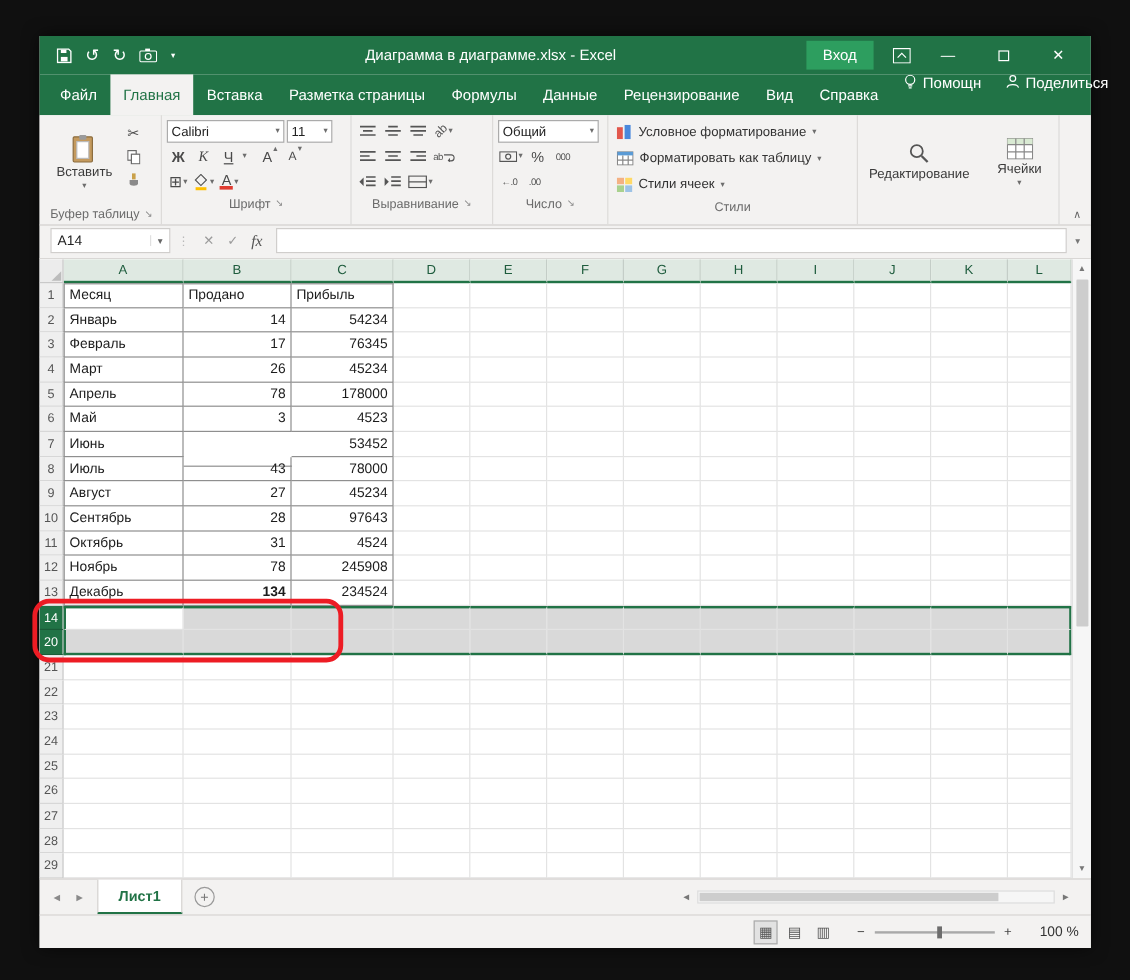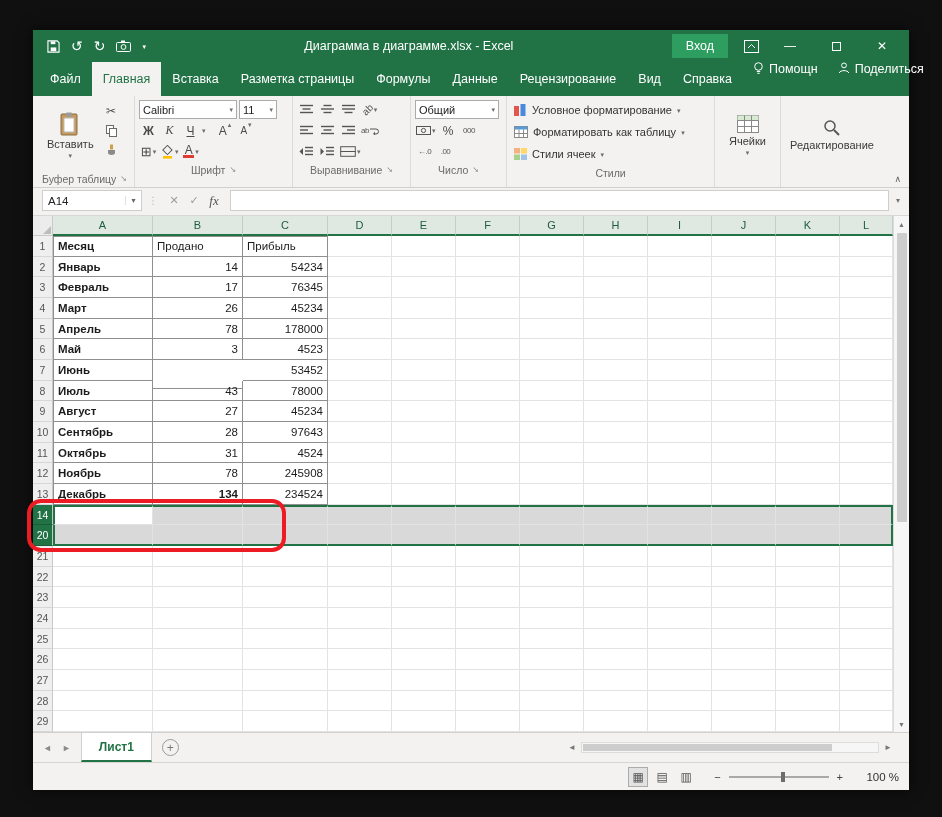--- a/index.html
+++ b/index.html
@@ -68,21 +68,21 @@
   .gridrows { flex:1; display:flex; flex-direction:column; }
   .grow { display:flex; flex:1 1 20px; min-height:0; }
   .rowh { width:20px; flex:0 0 20px; background:#efefef; border-right:1px solid #c9c9c9; border-bottom:1px solid #d7d7d7;
           color:#555; font-size:10.5px; display:flex; align-items:center; justify-content:center; }
   .rowh-sel { background:#217346; color:#fff; border-bottom-color:#1a5c38; }
   .cell { border-right:1px solid #e3e3e3; border-bottom:1px solid #e3e3e3; font-size:11.5px; color:#1c1c1c;
           padding:0 4px; display:flex; align-items:center; white-space:nowrap; overflow:hidden; }
   .cell.num { justify-content:flex-end; }
   .cell.db { border-right-color:#8f8f8f; border-bottom-color:#8f8f8f; }
   .cell.db-t { border-top:1px solid #8f8f8f; }
-  .cell.db-l { border-left:1px solid #8f8f8f;font-weight:bold; }
+  .cell.db-l { border-left:1px solid #8f8f8f; }
   .cell.sel { background:#d9d9d9; }
   .cell.sel-t { border-top:2px solid #217346; }
   .cell.sel-b { border-bottom:2px solid #217346; }
   .cell.sel-l { border-left:2px solid #217346; }
   .cell.sel-r { border-right:2px solid #217346; }
   .cell.active-cell { background:#fff; }
   .vscroll { width:16px; flex:0 0 16px; background:#f6f6f6; border-left:1px solid #dcdcdc; display:flex; flex-direction:column; align-items:center; }
   .vs-arr { height:16px; display:flex; align-items:center; justify-content:center; font-size:7px; color:#777; width:100%; }
   .vthumb { width:10px; height:56%; background:#cdcdcd; border-radius:1px; margin-top:1px; }
   .vs-fill { flex:1; }
@@ -447,52 +447,52 @@
               </svg>
           </span>
           <span>Стили ячеек</span>
           <span class="caret">▾</span>
         </div>
         <div class="rg-label">
           <span>Стили</span>
         </div>
       </div>
 
+      <div class="rgroup" style="width:102px;border-right:none">
+        <div class="rg-body" style="justify-content:center">
+          <div class="bigbtn">
+            <span>
+              <svg width="18" height="18" viewBox="0 0 18 18">
+                  <circle cx="7" cy="7" r="5" fill="none" stroke="#555" stroke-width="1.5"></circle>
+                  <line x1="11" y1="11" x2="16" y2="16" stroke="#555" stroke-width="2"></line>
+                </svg>
+            </span>
+            <span>Редактирование</span>
+          </div>
+        </div>
+        <div class="rg-label">
+            <span></span>
+          </div>
+      </div>
+
       <div class="rgroup" style="width:66px">
         <div class="rg-body" style="justify-content:center">
           <div class="bigbtn">
             <span>
               <svg width="22" height="18" viewBox="0 0 22 18">
                   <rect x="0.5" y="0.5" width="21" height="17" fill="#fff" stroke="#888"></rect>
                   <rect x="0.5" y="0.5" width="21" height="5" fill="#d9ead3"></rect>
                   <line x1="0.5" y1="5.5" x2="21.5" y2="5.5" stroke="#888"></line>
                   <line x1="0.5" y1="11.5" x2="21.5" y2="11.5" stroke="#888"></line>
                   <line x1="7.5" y1="0.5" x2="7.5" y2="17.5" stroke="#888"></line>
                   <line x1="14.5" y1="0.5" x2="14.5" y2="17.5" stroke="#888"></line>
                 </svg>
             </span>
             <span>Ячейки</span>
             <span class="caret">▾</span>
-          </div>
-        </div>
-        <div class="rg-label">
-            <span></span>
-          </div>
-      </div>
-
-      <div class="rgroup" style="width:102px;border-right:none">
-        <div class="rg-body" style="justify-content:center">
-          <div class="bigbtn">
-            <span>
-              <svg width="18" height="18" viewBox="0 0 18 18">
-                  <circle cx="7" cy="7" r="5" fill="none" stroke="#555" stroke-width="1.5"></circle>
-                  <line x1="11" y1="11" x2="16" y2="16" stroke="#555" stroke-width="2"></line>
-                </svg>
-            </span>
-            <span>Редактирование</span>
           </div>
         </div>
         <div class="rg-label">
             <span></span>
           </div>
       </div>
 
       <span class="collapse-ribbon">∧</span>
     </div>
 

